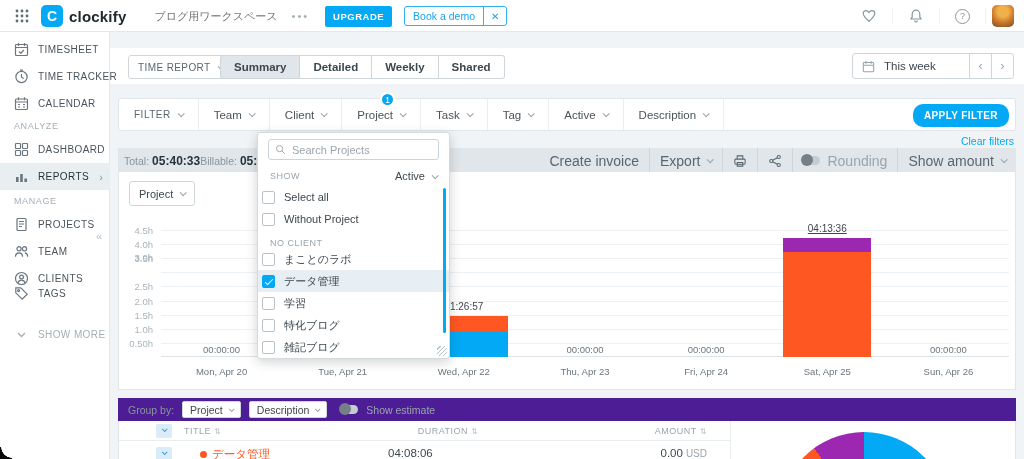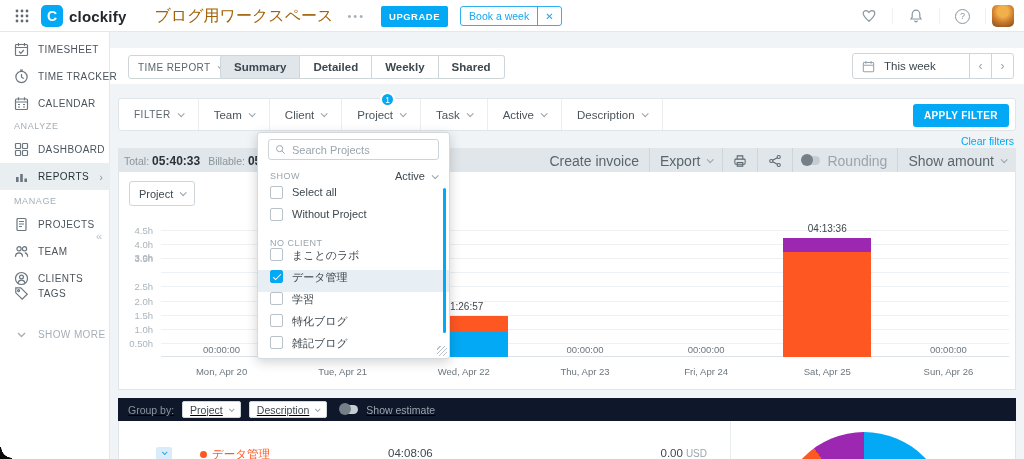--- a/index.html
+++ b/index.html
@@ -6,21 +6,21 @@
   html,body { width:1024px; height:459px; overflow:hidden; }
   body { font-family:"Liberation Sans", sans-serif; background:#f0f4f7; position:relative; }
   .stage { position:absolute; inset:0; width:1024px; height:459px; overflow:hidden; background:#f0f4f7; }
 
   
   .topbar { position:absolute; left:0; top:0; width:1024px; height:32px; background:#fff; border-bottom:1px solid #e3e8eb; z-index:60; }
   .tb-left { position:absolute; left:0; top:0; height:32px; display:flex; align-items:center; }
   .grid-ic { margin-left:14px; width:16px; height:16px; }
   .logo-badge { margin-left:11px; width:22px; height:22px; background:#03a9f4; border-radius:5px; color:#fff; font-weight:bold; font-size:14px; display:flex; align-items:center; justify-content:center; }
   .logo-text { margin-left:6px; font-size:15px; font-weight:bold; color:#22292e; letter-spacing:.2px; }
-  .ws-name { margin-left:28px; font-size:16px; color:#a16207; }
+  .ws-name { margin-left:28px; font-size:11px; color:#737373; }
   .tb-dots { margin-left:14px; color:#a5afb6; font-size:11px; letter-spacing:2px; cursor:pointer; }
   .upgrade-btn { margin-left:16px; background:#03a9f4; color:#fff; font-size:9.5px; font-weight:bold; letter-spacing:.5px; border:none; border-radius:2px; padding:5px 8px; cursor:pointer; }
   .demo-btn { margin-left:12px; display:flex; align-items:center; border:1px solid #2fb1f0; border-radius:3px; height:20px; overflow:hidden; background:#fff; cursor:pointer; }
   .demo-btn .lbl { color:#18a6ee; font-size:10.5px; padding:0 8px; }
   .demo-btn .sep { width:1px; height:20px; background:#2fb1f0; }
   .demo-btn .x { color:#18a6ee; font-size:10px; padding:0 7px; }
   .tb-right { position:absolute; right:0; top:0; height:32px; display:flex; align-items:center; }
   .tb-ic { width:16px; height:16px; margin:0 15px; color:#8a969e; }
   .tb-vsep { width:1px; height:16px; background:#edf1f3; }
   .help-ic { width:15px; height:15px; border:1.2px solid #8a969e; border-radius:50%; color:#8a969e; font-size:9px; display:flex; align-items:center; justify-content:center; margin:0 15px; }
@@ -51,30 +51,30 @@
   .week-picker { position:absolute; right:10px; top:5px; width:162px; height:26px; background:#fff; border:1px solid #cfd6da; border-radius:3px; display:flex; align-items:center; }
   .week-picker .cal { width:13px; height:13px; color:#98a3ab; margin-left:9px; }
   .week-picker .wlbl { font-size:11.5px; color:#3d474e; margin-left:9px; flex:1; }
   .week-arrow { width:22px; height:26px; border-left:1px solid #cfd6da; display:flex; align-items:center; justify-content:center; color:#98a3ab; font-size:12px; cursor:pointer; }
 
   
   .filter-card { position:absolute; left:118px; top:98px; width:898px; height:33px; background:#fff; border:1px solid #dfe5e9; border-radius:3px; display:flex; align-items:center; }
   .f-item { position:relative; height:100%; display:flex; align-items:center; padding:0 15px; border-right:1px solid #eaeef1; font-size:11.5px; color:#4a545c; cursor:pointer; }
   .f-item.caps { font-size:10px; letter-spacing:.5px; color:#5a666e; }
   .f-badge { position:absolute; top:-7px; left:50%; margin-left:-1px; width:15px; height:15px; background:#03a9f4; border:2px solid #fff; border-radius:50%; color:#fff; font-size:8.5px; display:flex; align-items:center; justify-content:center; }
-  .apply-btn { position:absolute; right:6px; top:5px; height:23px; background:#03a9f4; color:#fff; border:none; border-radius:3px; font-size:10px; font-weight:bold; letter-spacing:.4px; padding:0 11px; cursor:pointer; }
+  .apply-btn { position:absolute; right:6px; top:5px; height:23px; background:#03a9f4; color:#fff; border:none; border-radius:10px; font-size:10px; font-weight:bold; letter-spacing:.4px; padding:0 11px; cursor:pointer; }
   .clear-link { position:absolute; right:10px; top:135px; font-size:10.5px; color:#03a9f4; cursor:pointer; }
 
   
   .car { width:5px; height:5px; border-right:1.4px solid #98a3ab; border-bottom:1.4px solid #98a3ab; transform:rotate(45deg) translateY(-1px); margin-left:7px; flex:none; }
 
   
   .totals-bar { position:absolute; left:118px; top:148px; width:898px; height:25px; background:#e0e6ea; display:flex; align-items:center; overflow:hidden; }
   .totals-left { display:flex; align-items:baseline; margin-left:6px; white-space:nowrap; }
-  .t-lbl { font-size:10.5px; color:#8a959c; margin-left:8px; }
+  .t-lbl { font-size:10.5px; color:#8a959c; }
   .t-val { font-size:12px; font-weight:bold; color:#29333a; margin-left:3px; }
   .totals-right { position:absolute; right:0; top:0; height:25px; display:flex; align-items:center; }
   .tr-txt { font-size:14px; color:#5a666e; white-space:nowrap; cursor:pointer; display:flex; align-items:center; }
   .tr-sep { width:1px; height:25px; background:#cfd6da; margin:0 10px; }
   .tr-ic { width:14px; height:14px; color:#5a666e; cursor:pointer; }
   .toggle { width:17px; height:9px; background:#c6cdd2; border-radius:5px; position:relative; flex:none; cursor:pointer; }
   .toggle .knob { position:absolute; left:-2px; top:-2px; width:12px; height:12px; background:#757f87; border-radius:50%; }
   .muted { color:#9aa5ad; }
 
   
@@ -95,33 +95,33 @@
   .dropdown { position:absolute; left:257px; top:132px; width:193px; height:227px; background:#fff; border:1px solid #d4dbdf; border-radius:3px; box-shadow:0 3px 12px rgba(0,0,0,.18); z-index:50; overflow:hidden; }
   .dd-search { position:absolute; left:10px; top:6px; right:10px; height:21px; border:1px solid #ccd4d9; border-radius:3px; display:flex; align-items:center; background:#fff; }
   .dd-search svg { width:11px; height:11px; color:#9aa5ad; margin-left:6px; flex:none; }
   .dd-search input { border:none; outline:none; font-size:11px; color:#3d474e; margin-left:6px; width:120px; font-family:inherit; }
   .dd-search input::placeholder { color:#9aa5ad; }
   .dd-showrow { position:absolute; left:0; right:0; top:33px; height:20px; display:flex; align-items:center; }
   .dd-showrow .sh { font-size:9px; letter-spacing:.5px; color:#9aa5ad; margin-left:12px; flex:1; }
   .dd-showrow .av { font-size:11px; color:#3d474e; }
   .dd-showrow .car { margin-right:12px; }
   .dd-list { position:absolute; left:0; right:0; top:53px; }
-  .dd-opt { height:22px; display:flex; align-items:flex-start; padding-left:12px; cursor:pointer; }
+  .dd-opt { height:22px; display:flex; align-items:center; padding-left:4px; cursor:pointer; }
   .dd-opt.hl { background:#e7eff5; }
   .dd-opt .olbl { font-size:11px; color:#3d474e; margin-left:9px; white-space:nowrap; }
   .dd-head { height:18px; display:flex; align-items:flex-end; padding-left:12px; font-size:9px; letter-spacing:.5px; color:#9aa5ad; }
   .cbx { width:13px; height:13px; border:1px solid #b9c2c8; border-radius:2px; background:#fff; flex:none; position:relative; }
   .cbx.on { background:#03a9f4; border-color:#03a9f4; }
   .cbx.on:after { content:""; position:absolute; left:4px; top:1px; width:3px; height:7px; border-right:1.6px solid #fff; border-bottom:1.6px solid #fff; transform:rotate(45deg); }
   .dd-scroll { position:absolute; right:3px; top:55px; width:3px; height:145px; background:#03a9f4; border-radius:2px; }
   .dd-resize { position:absolute; right:2px; bottom:2px; width:10px; height:10px;
     background:repeating-linear-gradient(135deg, transparent 0 2px, #b9c2c8 2px 3px); cursor:nwse-resize; }
 
   
-  .groupby-bar { position:absolute; left:118px; top:398px; width:898px; height:23px; background:#0f172a; display:flex; align-items:center;text-decoration:underline; }
+  .groupby-bar { position:absolute; left:118px; top:398px; width:898px; height:23px; background:#4c1d95; display:flex; align-items:center; }
   .gb-lbl { font-size:10.5px; color:#8a959c; margin-left:10px; }
   .gb-select { height:17px; background:#fff; border:1px solid #cfd6da; border-radius:2px; display:flex; align-items:center; font-size:10.5px; color:#3d474e; padding:0 7px; margin-left:8px; cursor:pointer; }
   .gb-select .car { margin-left:6px; width:4px; height:4px; }
   .gb-toggle { margin-left:14px; }
   .gb-est { font-size:10.5px; color:#9aa5ad; margin-left:8px; }
 
   
   .bottom-card { position:absolute; left:118px; top:421px; width:898px; height:49px; background:#fff; border:1px solid #dfe5e9; border-top:none; }
   .bt-divider { position:absolute; left:611px; top:0; bottom:0; width:1px; background:#e8edf0; }
   .thead { position:absolute; left:0; top:0; width:611px; height:20px; border-bottom:1px solid #e8edf0; }
@@ -156,21 +156,21 @@
         <circle cx="3" cy="13" r="1.4"></circle>
           <circle cx="8" cy="13" r="1.4"></circle>
           <circle cx="13" cy="13" r="1.4"></circle>
       </svg>
       <div class="logo-badge">C</div>
       <div class="logo-text">clockify</div>
       <div class="ws-name">ブログ用ワークスペース</div>
       <div class="tb-dots">•••</div>
       <button class="upgrade-btn">UPGRADE</button>
       <div class="demo-btn">
-        <span class="lbl">Book a week</span>
+        <span class="lbl">Book a demo</span>
         <span class="sep"></span>
         <span class="x">✕</span>
       </div>
     </div>
     <div class="tb-right">
       <svg class="tb-ic" viewBox="0 0 16 16" fill="none" stroke="currentColor" stroke-width="1.2">
         <path d="M8 13.2C4.2 9.8 2.2 7.8 2.2 5.4 2.2 3.7 3.5 2.6 5 2.6 6.2 2.6 7.3 3.3 8 4.5 8.7 3.3 9.8 2.6 11 2.6 12.5 2.6 13.8 3.7 13.8 5.4 13.8 7.8 11.8 9.8 8 13.2Z"></path>
       </svg>
       <div class="tb-vsep"></div>
       <svg class="tb-ic" viewBox="0 0 16 16" fill="none" stroke="currentColor" stroke-width="1.2">
@@ -306,20 +306,24 @@
         <div class="f-item">
           <span>Project</span>
           <span class="car"></span>
           <span class="f-badge">1</span>
         </div>
         <div class="f-item">
           <span>Task</span>
           <span class="car"></span>
         </div>
         <div class="f-item">
+          <span>Tag</span>
+          <span class="car"></span>
+        </div>
+        <div class="f-item">
           <span>Active</span>
           <span class="car"></span>
         </div>
         <div class="f-item">
           <span>Description</span>
           <span class="car"></span>
         </div>
       </div>
     <button class="apply-btn">APPLY FILTER</button>
   </div>
@@ -415,21 +419,21 @@
         </div>
         <div class="col">
           <span class="zero-lab">00:00:00</span>
           <span class="day-lab">Fri, Apr 24</span>
         </div>
         <div class="col">
           <div class="stack">
             <div class="seg" style="height: 105.269px; background: rgb(255, 87, 34);"></div>
             <div class="seg" style="height: 14.1111px; background: rgb(156, 39, 176);"></div>
           </div>
-          <span class="bar-lab" style="bottom: 123.38px;">04:13:36</span>
+          <span class="bar-lab" style="bottom: 123.38px; text-decoration: underline;">04:13:36</span>
           <span class="day-lab">Sat, Apr 25</span>
         </div>
         <div class="col">
           <span class="zero-lab">00:00:00</span>
           <span class="day-lab">Sun, Apr 26</span>
         </div>
       </div>
   </div>
 
   <div class="dropdown">
@@ -490,20 +494,28 @@
         <span>Description</span>
         <span class="car"></span>
       </span>
     <span class="toggle gb-toggle">
         <span class="knob"></span>
       </span>
     <span class="gb-est">Show estimate</span>
   </div>
 
   <div class="bottom-card">
+    <div class="thead">
+      <span class="chev-box" style="left:37px;top:3px">
+          <span class="car"></span>
+        </span>
+      <span class="th" style="left:65px"><span>TITLE</span><span class="sort">⇅</span></span>
+      <span class="th" style="left:269px;width:120px;text-align:center"><span>DURATION</span><span class="sort">⇅</span></span>
+      <span class="th" style="right:23px"><span>AMOUNT</span><span class="sort">⇅</span></span>
+    </div>
     <div class="trow">
       <span class="chev-box" style="left:37px;top:6px">
           <span class="car"></span>
         </span>
       <span class="dot" style="left: 81px; top: 10px; background: rgb(255, 87, 34);"></span>
       <span class="row-title" style="left: 93px; top: 6px; color: rgb(255, 87, 34);">データ管理</span>
       <span class="row-val" style="left:269px;width:120px;text-align:left;top:6px">04:08:06</span>
       <span class="row-val" style="right:23px;top:6px"><span>0.00</span><span class="cur">USD</span></span>
     </div>
     <div class="bt-divider"></div>

